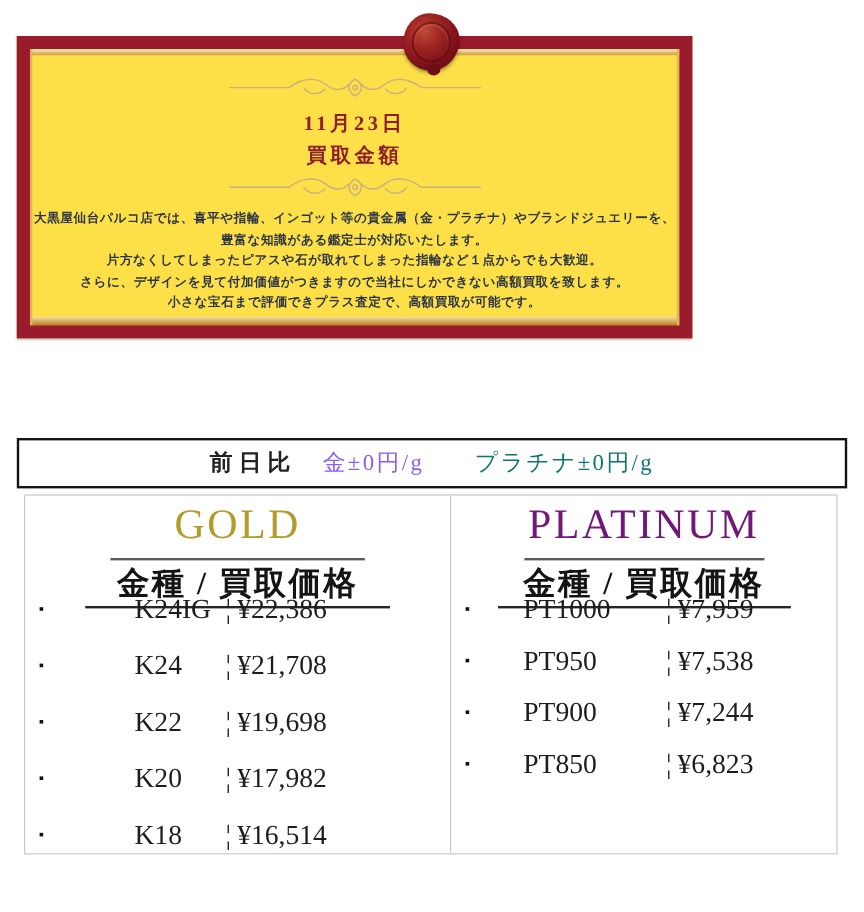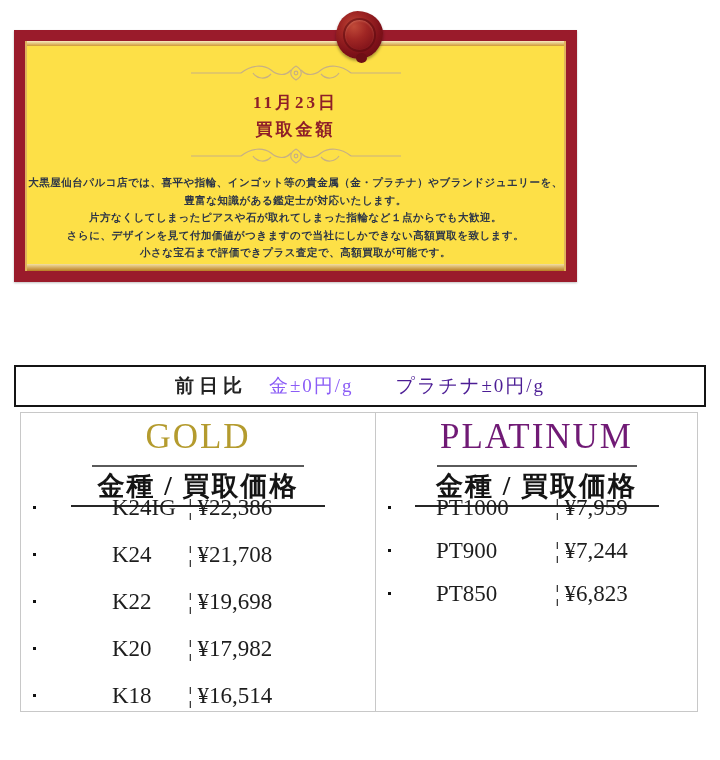--- a/index.html
+++ b/index.html
@@ -137,21 +137,21 @@
       <div class="line">片方なくしてしまったピアスや石が取れてしまった指輪など１点からでも大歓迎。</div>
       <div class="line">さらに、デザインを見て付加価値がつきますので当社にしかできない高額買取を致します。</div>
       <div class="line">小さな宝石まで評価できプラス査定で、高額買取が可能です。</div>
     </div>
   </div>
 </div>
 
 <div class="daily-bar">
   <span class="daily-label">前日比</span>
   <span class="daily-gold" style="color: #8b5cf6;">金±0円/g</span>
-  <span class="daily-platinum" style="color: #4c1d95;">プラチナ±0円/g</span>
+  <span class="daily-platinum" style="color: #0f766e;">プラチナ±0円/g</span>
 </div>
 
 <div class="tables">
 
   <div class="col col-gold">
     <div class="metal-title" style="color: rgb(180, 155, 46);">GOLD</div>
     <div class="head-wrap">
       <div class="line-top"></div>
       <div class="head-text">金種 / 買取価格</div>
       <div class="line-bottom"></div>
@@ -167,18 +167,19 @@
 
   <div class="col col-platinum">
     <div class="metal-title" style="color: #701a75;">PLATINUM</div>
     <div class="head-wrap">
       <div class="line-top"></div>
       <div class="head-text">金種 / 買取価格</div>
       <div class="line-bottom"></div>
     </div>
     <ul class="rows">
       <li><span class="metal-name">PT1000</span><span class="row-sep">¦</span><span class="row-price">¥7,959</span></li>
+      <li><span class="metal-name">PT950</span><span class="row-sep">¦</span><span class="row-price">¥7,538</span></li>
       <li><span class="metal-name">PT900</span><span class="row-sep">¦</span><span class="row-price">¥7,244</span></li>
       <li><span class="metal-name">PT850</span><span class="row-sep">¦</span><span class="row-price">¥6,823</span></li>
     </ul>
   </div>
 
 </div>
 
 </body></html>

